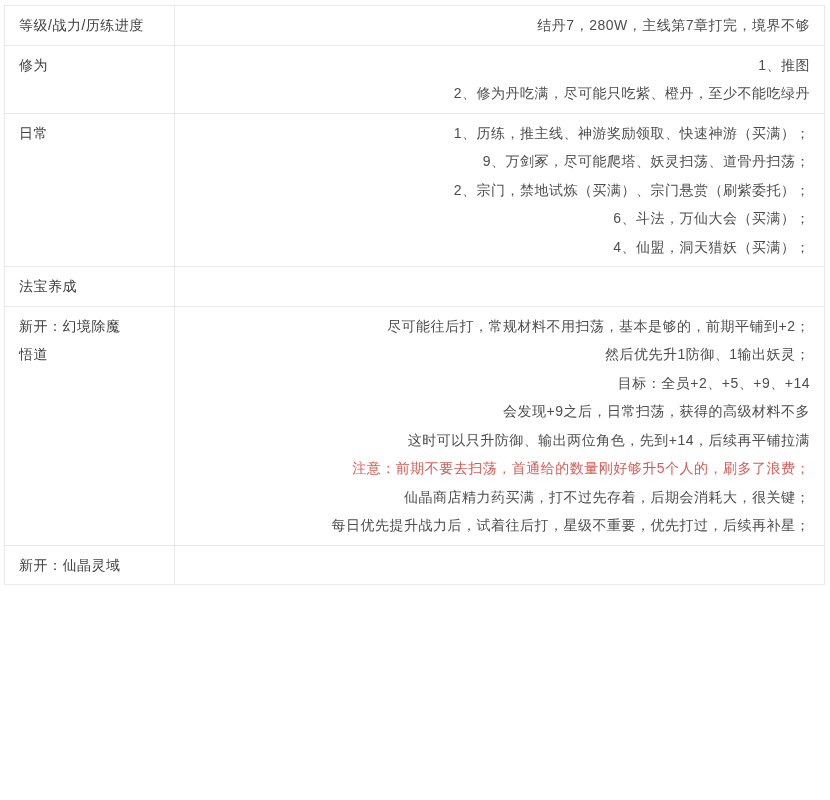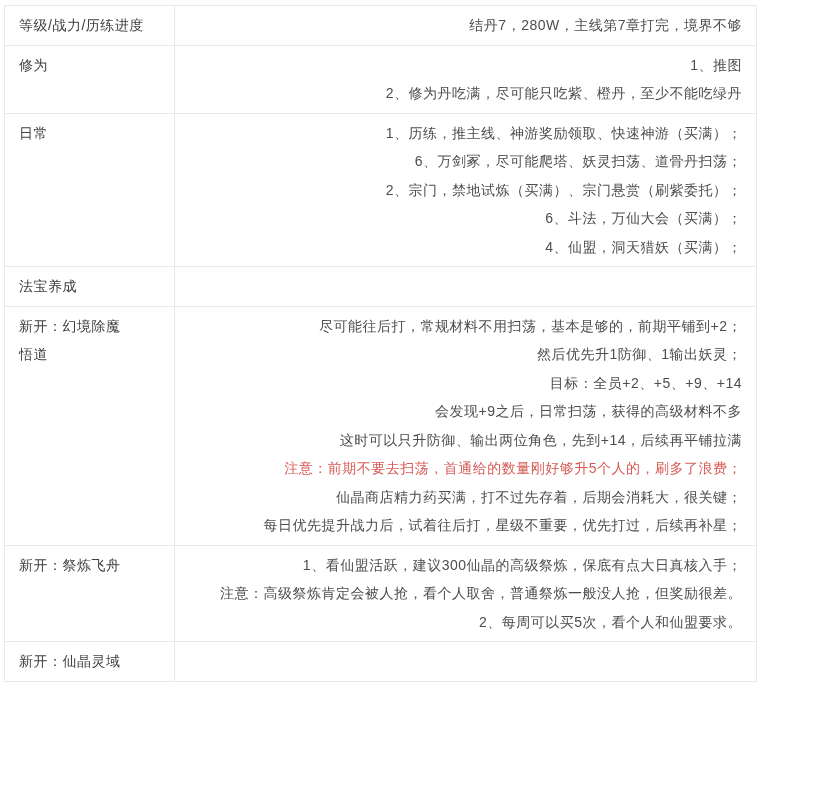--- a/index.html
+++ b/index.html
@@ -2,21 +2,21 @@
 <html style="--border: #e9e9e9; --label-color: #3f3f3f; --text-color: #4d4d4d; --warning-red: #d75b55;"><head>
 <meta charset="utf-8">
 <style>
   html, body {
     margin: 0;
     padding: 0;
     background: #ffffff;
     font-family: "Liberation Sans", "DejaVu Sans", sans-serif;
   }
   .notes-table {
-    width: 753px;
+    width: 821px;
     margin: 5px 4px;
     border: 1px solid var(--border, #e9e9e9);
     box-sizing: border-box;
     background: #ffffff;
   }
   .row {
     display: flex;
     align-items: stretch;
   }
   .row + .row {
@@ -71,21 +71,21 @@
         <div class="line">1、推图</div>
         <div class="line">2、修为丹吃满，尽可能只吃紫、橙丹，至少不能吃绿丹</div>
       </div>
     </div>
     <div class="row">
       <div class="cell label-cell">
         <div class="line">日常</div>
       </div>
       <div class="cell content-cell">
         <div class="line">1、历练，推主线、神游奖励领取、快速神游（买满）；</div>
-        <div class="line">6、万剑冢，尽可能爬塔、妖灵扫荡、道骨丹扫荡；</div>
+        <div class="line">9、万剑冢，尽可能爬塔、妖灵扫荡、道骨丹扫荡；</div>
         <div class="line">2、宗门，禁地试炼（买满）、宗门悬赏（刷紫委托）；</div>
         <div class="line">6、斗法，万仙大会（买满）；</div>
         <div class="line">4、仙盟，洞天猎妖（买满）；</div>
       </div>
     </div>
     <div class="row">
       <div class="cell label-cell">
         <div class="line">法宝养成</div>
       </div>
     </div>
@@ -100,26 +100,16 @@
         <div class="line">目标：全员+2、+5、+9、+14</div>
         <div class="line">会发现+9之后，日常扫荡，获得的高级材料不多</div>
         <div class="line">这时可以只升防御、输出两位角色，先到+14，后续再平铺拉满</div>
         <div class="line warning">注意：前期不要去扫荡，首通给的数量刚好够升5个人的，刷多了浪费；</div>
         <div class="line">仙晶商店精力药买满，打不过先存着，后期会消耗大，很关键；</div>
         <div class="line">每日优先提升战力后，试着往后打，星级不重要，优先打过，后续再补星；</div>
       </div>
     </div>
     <div class="row">
       <div class="cell label-cell">
-        <div class="line">新开：祭炼飞舟</div>
-      </div>
-      <div class="cell content-cell">
-        <div class="line">1、看仙盟活跃，建议300仙晶的高级祭炼，保底有点大日真核入手；</div>
-        <div class="line">注意：高级祭炼肯定会被人抢，看个人取舍，普通祭炼一般没人抢，但奖励很差。</div>
-        <div class="line">2、每周可以买5次，看个人和仙盟要求。</div>
-      </div>
-    </div>
-    <div class="row">
-      <div class="cell label-cell">
         <div class="line">新开：仙晶灵域</div>
       </div>
     </div>
   </div>
 
 </body></html>

